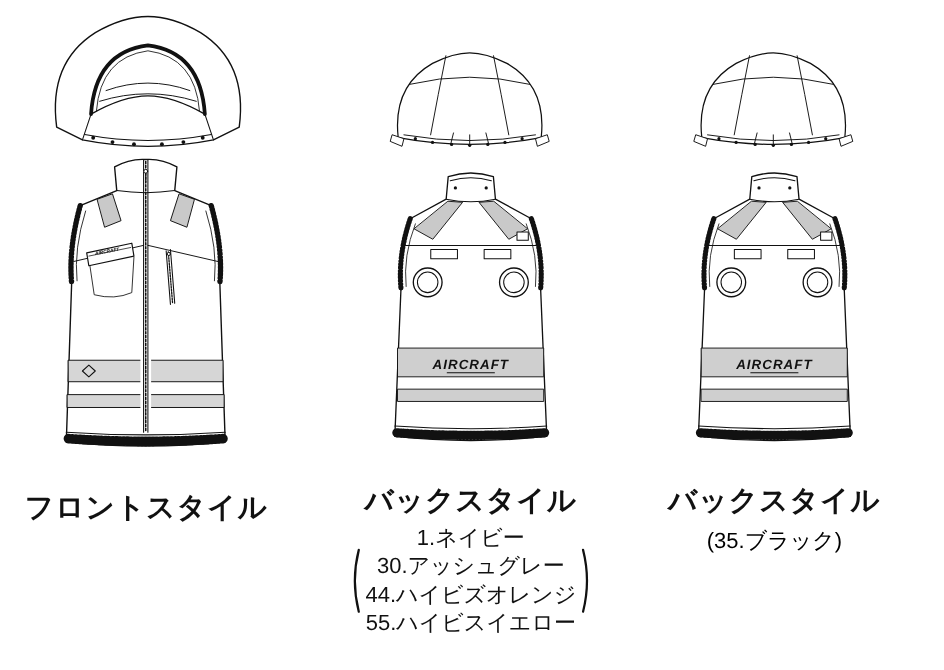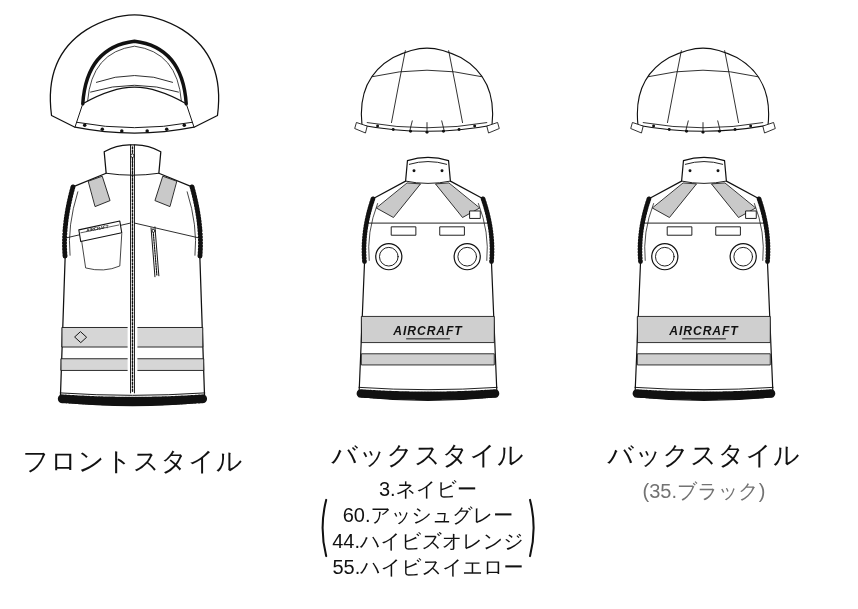--- a/index.html
+++ b/index.html
@@ -4,23 +4,24 @@
 <style>
   html,body{margin:0;padding:0;background:#ffffff;}
   .stage{
     position:relative;width:858px;height:609px;background:#ffffff;overflow:hidden;
     font-family:"Liberation Sans","DejaVu Sans",sans-serif;color:#111;
   }
   .abs{position:absolute;}
   .fig-label{
     position:absolute;text-align:center;font-size:26px;letter-spacing:1px;color:#111;
     white-space:nowrap;
+    font-weight:bold;
   }
   .caption{
-    position:absolute;text-align:center;font-size:20px;color:#737373;white-space:nowrap;
+    position:absolute;text-align:center;font-size:20px;color:#000000;white-space:nowrap;
   }
   .colors-block{
     position:absolute;display:flex;align-items:center;justify-content:center;gap:4px;
   }
   .color-rows{display:flex;flex-direction:column;align-items:center;}
   .color-row{font-size:20px;line-height:26px;color:#111;white-space:nowrap;}
   svg{display:block;}
 </style>
 </head>
 <body>
@@ -155,22 +156,22 @@
     <use href="#backVest" xlink:href="#backVest"></use>
   </svg>
 
   <div class="fig-label" style="left:323px;top:438px;width:210px">バックスタイル</div>
 
   <div class="colors-block" style="left:318px;top:470px;width:220px">
     <svg width="18" height="116" viewBox="0 0 20 116">
       <path d="M16,3 Q2,58 16,113" fill="none" stroke="#111" stroke-width="4" stroke-linecap="round"></path>
     </svg>
     <div class="color-rows">
-      <div class="color-row">3.ネイビー</div>
-      <div class="color-row">60.アッシュグレー</div>
+      <div class="color-row">1.ネイビー</div>
+      <div class="color-row">30.アッシュグレー</div>
       <div class="color-row">44.ハイビズオレンジ</div>
       <div class="color-row">55.ハイビスイエロー</div>
     </div>
     <svg width="18" height="116" viewBox="0 0 20 116">
       <path d="M4,3 Q18,58 4,113" fill="none" stroke="#111" stroke-width="4" stroke-linecap="round"></path>
     </svg>
   </div>
 
   <svg class="abs" style="left:612px;top:42px" width="182" height="104" viewBox="0 0 210 120">
     <use href="#hoodBack" xlink:href="#hoodBack"></use>

